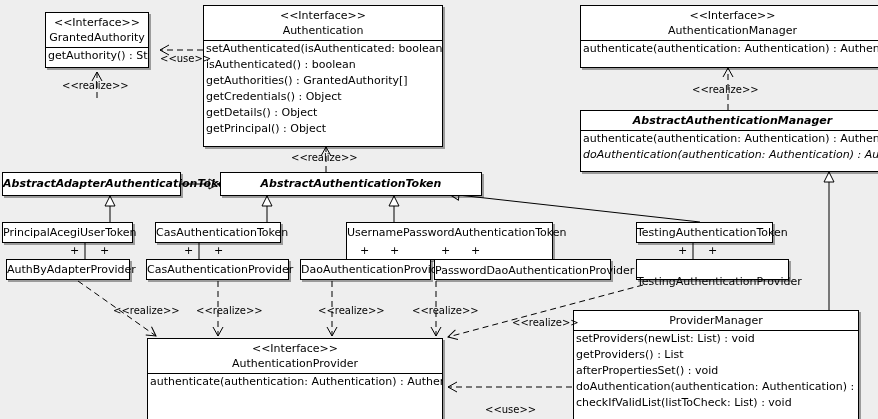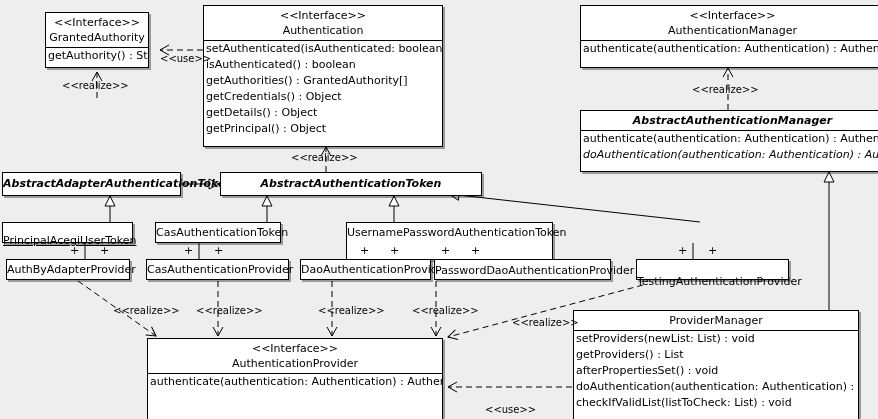--- a/index.html
+++ b/index.html
@@ -219,37 +219,42 @@
     </div>
   </div>
 
   <div class="uml-box" style="left:220px;top:172px;width:262px;height:24px;">
     <div class="hdr" style="padding:3px 0;">
       <span class="cname abstract">AbstractAuthenticationToken</span>
     </div>
   </div>
 
   <div class="uml-box" style="left:2px;top:222px;width:131px;height:21px;">
-    <div class="hdr" style="padding:10px 0;text-decoration:underline;">
+    <div class="hdr" style="padding:2px 0;">
       <span class="cname plain">PrincipalAcegiUserToken</span>
     </div>
   </div>
 
   <div class="uml-box" style="left:155px;top:222px;width:126px;height:21px;">
     <div class="hdr" style="padding:2px 0;">
       <span class="cname plain">CasAuthenticationToken</span>
     </div>
   </div>
 
   <div class="uml-box" style="left:346px;top:222px;width:207px;height:38px;">
     <div class="hdr" style="padding:2px 0;">
       <span class="cname plain">UsernamePasswordAuthenticationToken</span>
     </div>
   </div>
 
+  <div class="uml-box" style="left:636px;top:222px;width:137px;height:21px;">
+    <div class="hdr" style="padding:2px 0;">
+      <span class="cname plain">TestingAuthenticationToken</span>
+    </div>
+  </div>
 
   <div class="uml-box" style="left:6px;top:259px;width:124px;height:21px;">
     <div class="hdr" style="padding:2px 0;">
       <span class="cname plain">AuthByAdapterProvider</span>
     </div>
   </div>
 
   <div class="uml-box" style="left:146px;top:259px;width:143px;height:21px;">
     <div class="hdr" style="padding:2px 0;">
       <span class="cname plain">CasAuthenticationProvider</span>

